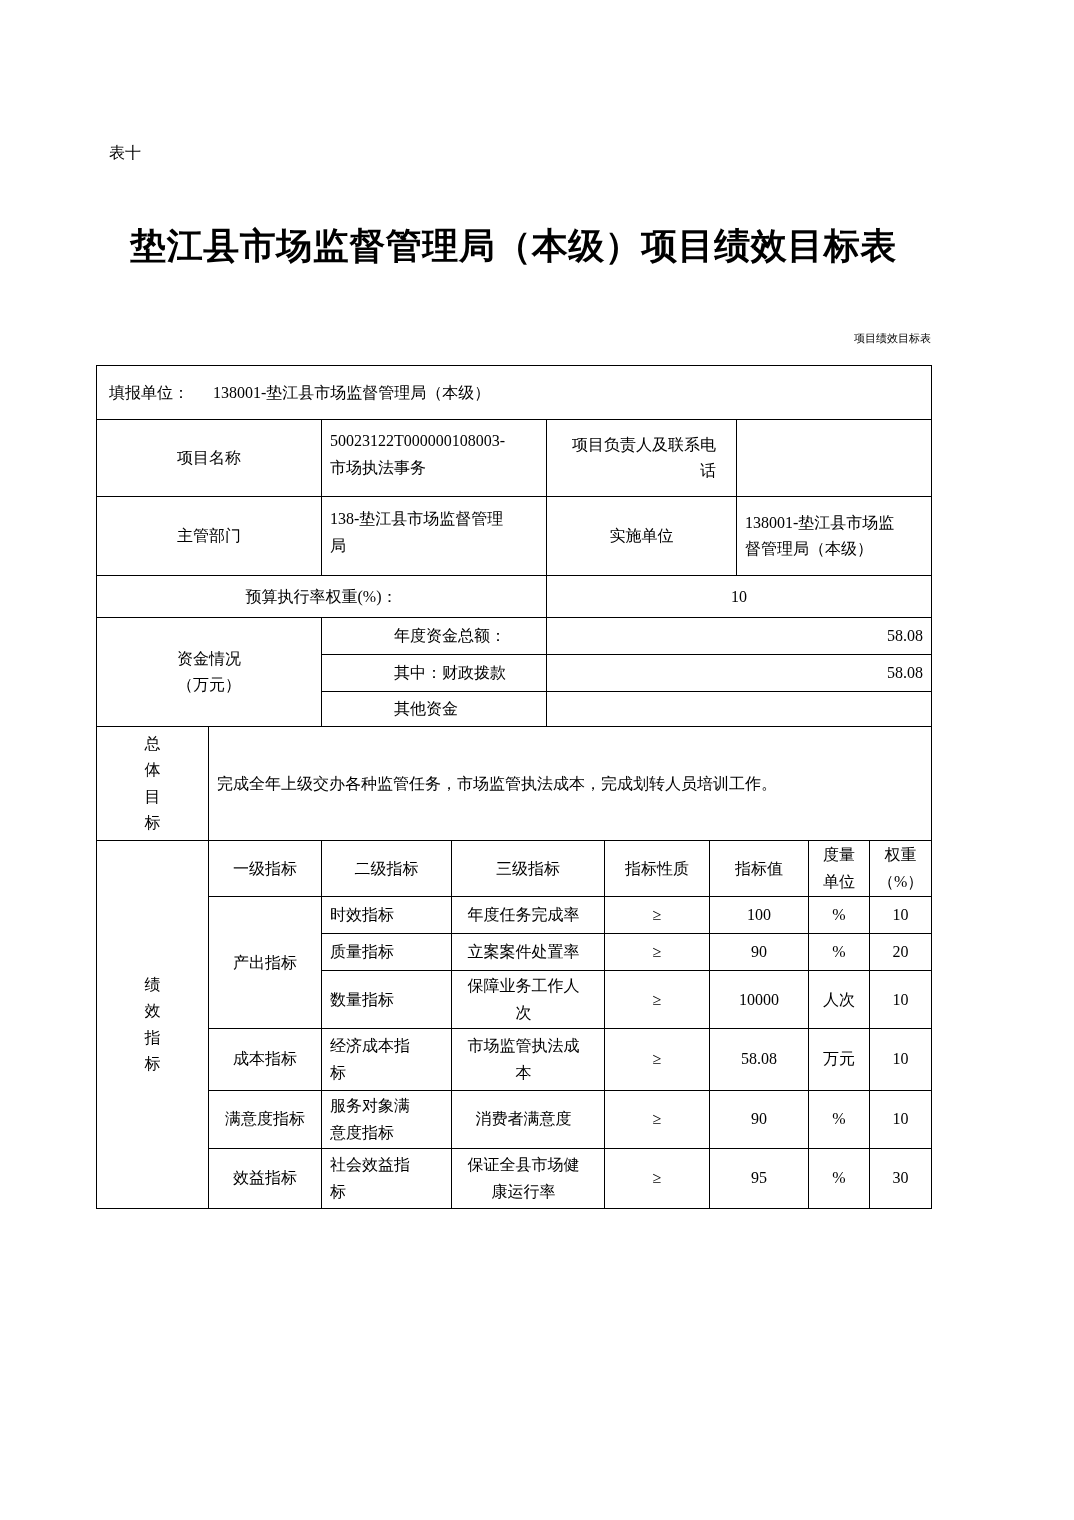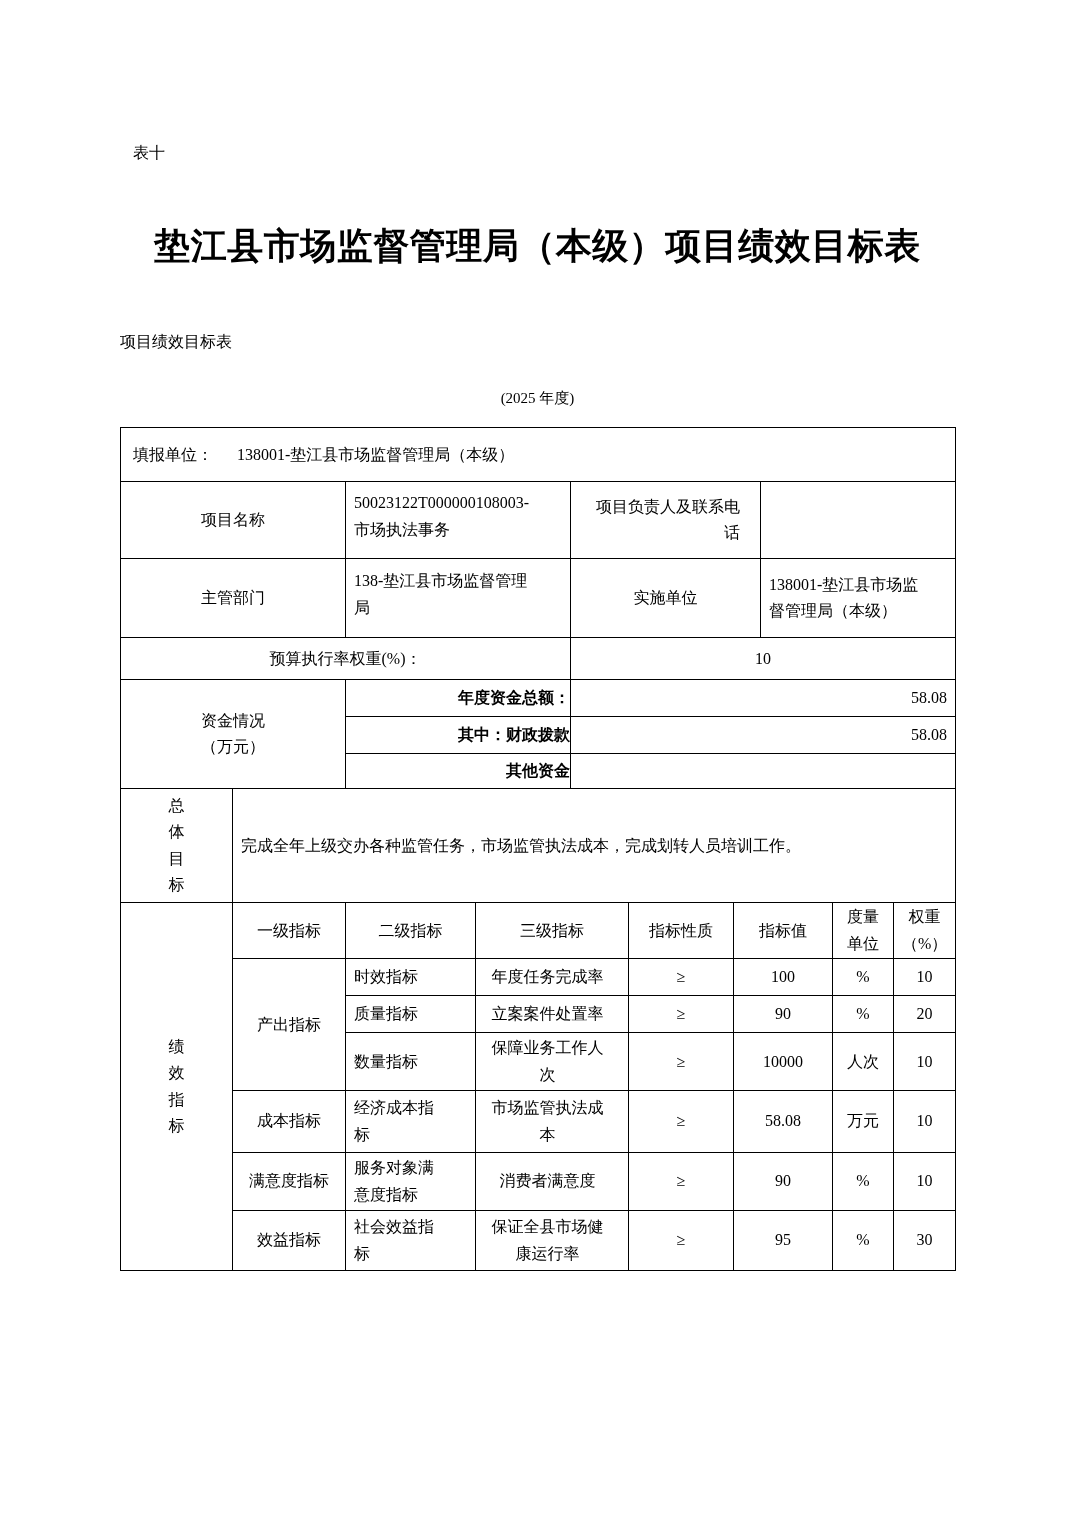--- a/index.html
+++ b/index.html
@@ -3,42 +3,42 @@
 <meta charset="utf-8">
 <style>
   * { margin: 0; padding: 0; box-sizing: border-box; }
   html, body { background: #ffffff; }
   body {
     width: 1074px; height: 1520px;
     color: #000;
     font-family: "Liberation Serif", "DejaVu Serif", serif;
     font-size: 16px;
   }
-  .sheet { width: 835px; margin-left: 120px; padding-top: 143px; }
+  .sheet { width: 835px; margin-left: 96px; padding-top: 143px; }
   .tag { padding-left: 13px; font-size: 16px; line-height: 1.2; }
   .doc-title { margin-top: 66px; text-align: center; font-size: 36px; font-weight: bold; line-height: 1; letter-spacing: 0.5px; }
-  .doc-subtitle { margin-top: 68px; text-align: left; font-size: 16px; line-height: 1.2; }
+  .doc-subtitle { margin-top: 68px; text-align: right; font-size: 11px; line-height: 1.2; }
   .doc-year { margin-top: 38px; text-align: center; font-size: 15px; line-height: 1.2; }
 
   table.main { margin-top: 20px; border-collapse: collapse; table-layout: fixed; width: 835px; }
   table.main td { border: 1px solid #000; vertical-align: middle; line-height: 1.65; overflow: hidden; }
 
   .ctr { text-align: center; }
   .al  { text-align: left; padding: 8px; }
   .ar  { text-align: right; padding: 0 8px; }
   .pre { white-space: pre-line; }
 
   .cell-report { text-align: left; padding: 8px 20px 8px 12px; }
   .cell-report .val { margin-left: 24px; }
 
   .pval   { text-align: left; padding: 8px 38px 15px 8px; }   
   .ival   { text-align: left; padding: 8px 28px 8px 8px; }   
   .leader { text-align: right; padding: 4px 20px; }          
 
-  .funds-ind { text-align: right; padding-left: 72px; font-weight: bold; }
+  .funds-ind { text-align: left; padding-left: 72px; }
 
   .vgoal { text-align: center; white-space: pre-line; line-height: 26px; }
   .vind  { text-align: center; white-space: pre-line; line-height: 36px; }
 
   .goal-text { text-align: left; padding: 8px; }
 
   .lvl1 { text-align: center; padding: 2px 8px; }
   .lvl2 { text-align: left; padding: 2px 27px 2px 8px; }
   .lvl3 { text-align: center; padding: 2px 17px 2px 8px; }
 </style>
@@ -46,21 +46,20 @@
 <body>
 
 <div class="sheet">
 
   <div class="tag">表十</div>
 
   <h1 class="doc-title">垫江县市场监督管理局（本级）项目绩效目标表</h1>
 
   <div class="doc-subtitle">项目绩效目标表</div>
 
-  <div class="doc-year">(2025 年度)</div>
 
   <table class="main">
     <colgroup>
       <col style="width:112px">
         <col style="width:113px">
         <col style="width:130px">
         <col style="width:95px">
         <col style="width:58px">
       <col style="width:105px">
         <col style="width:27px">

